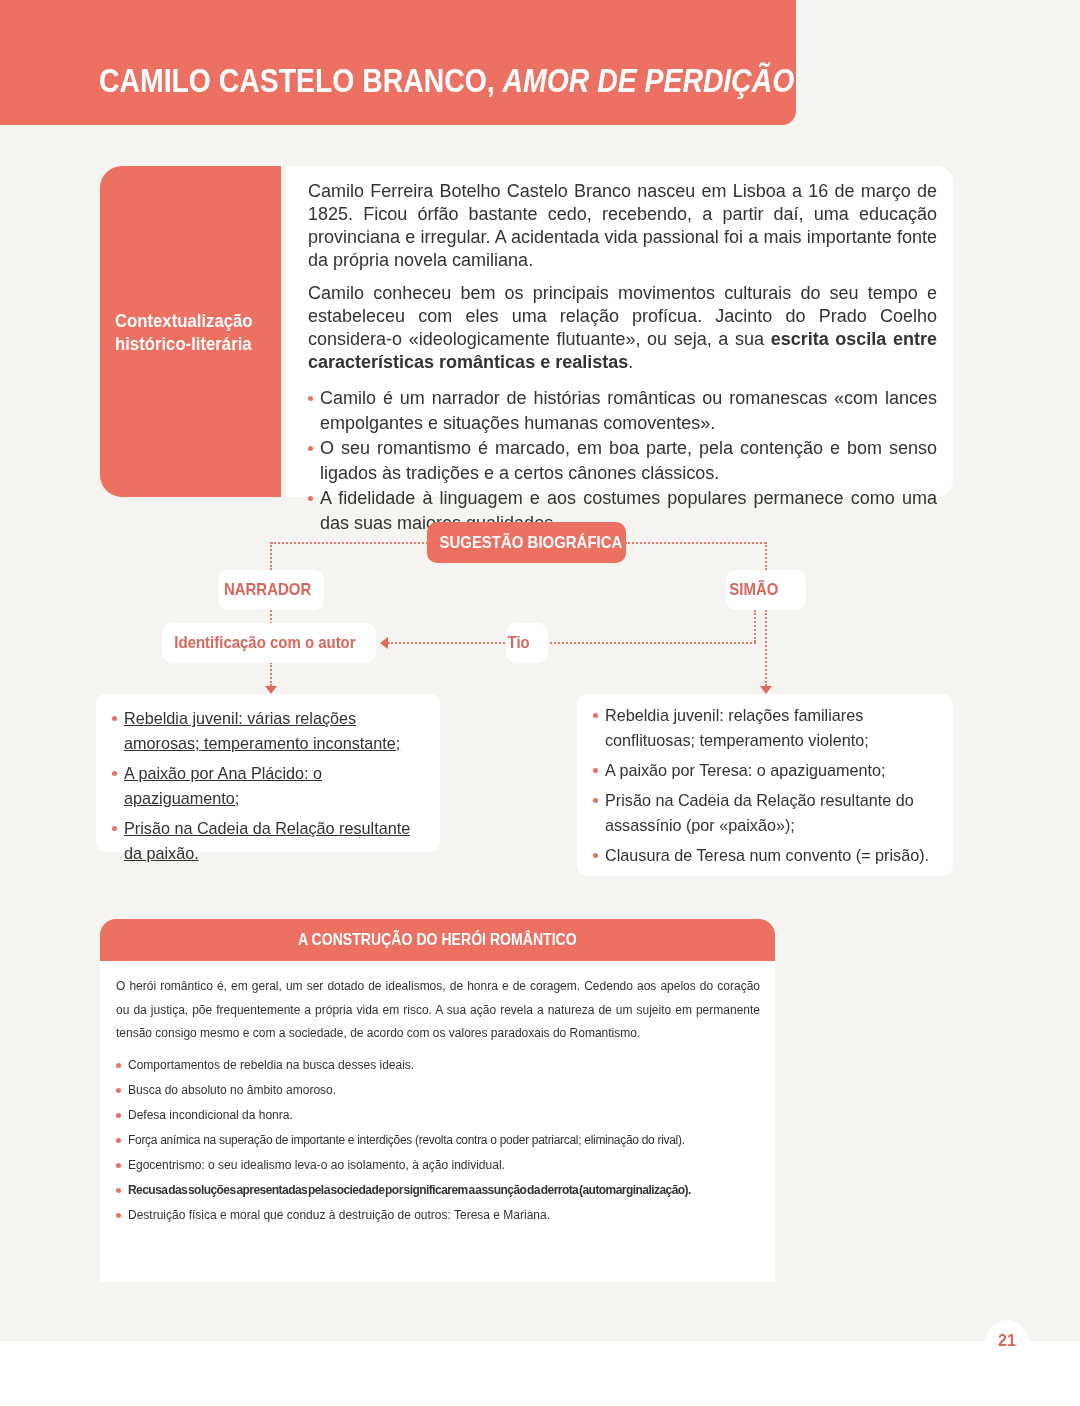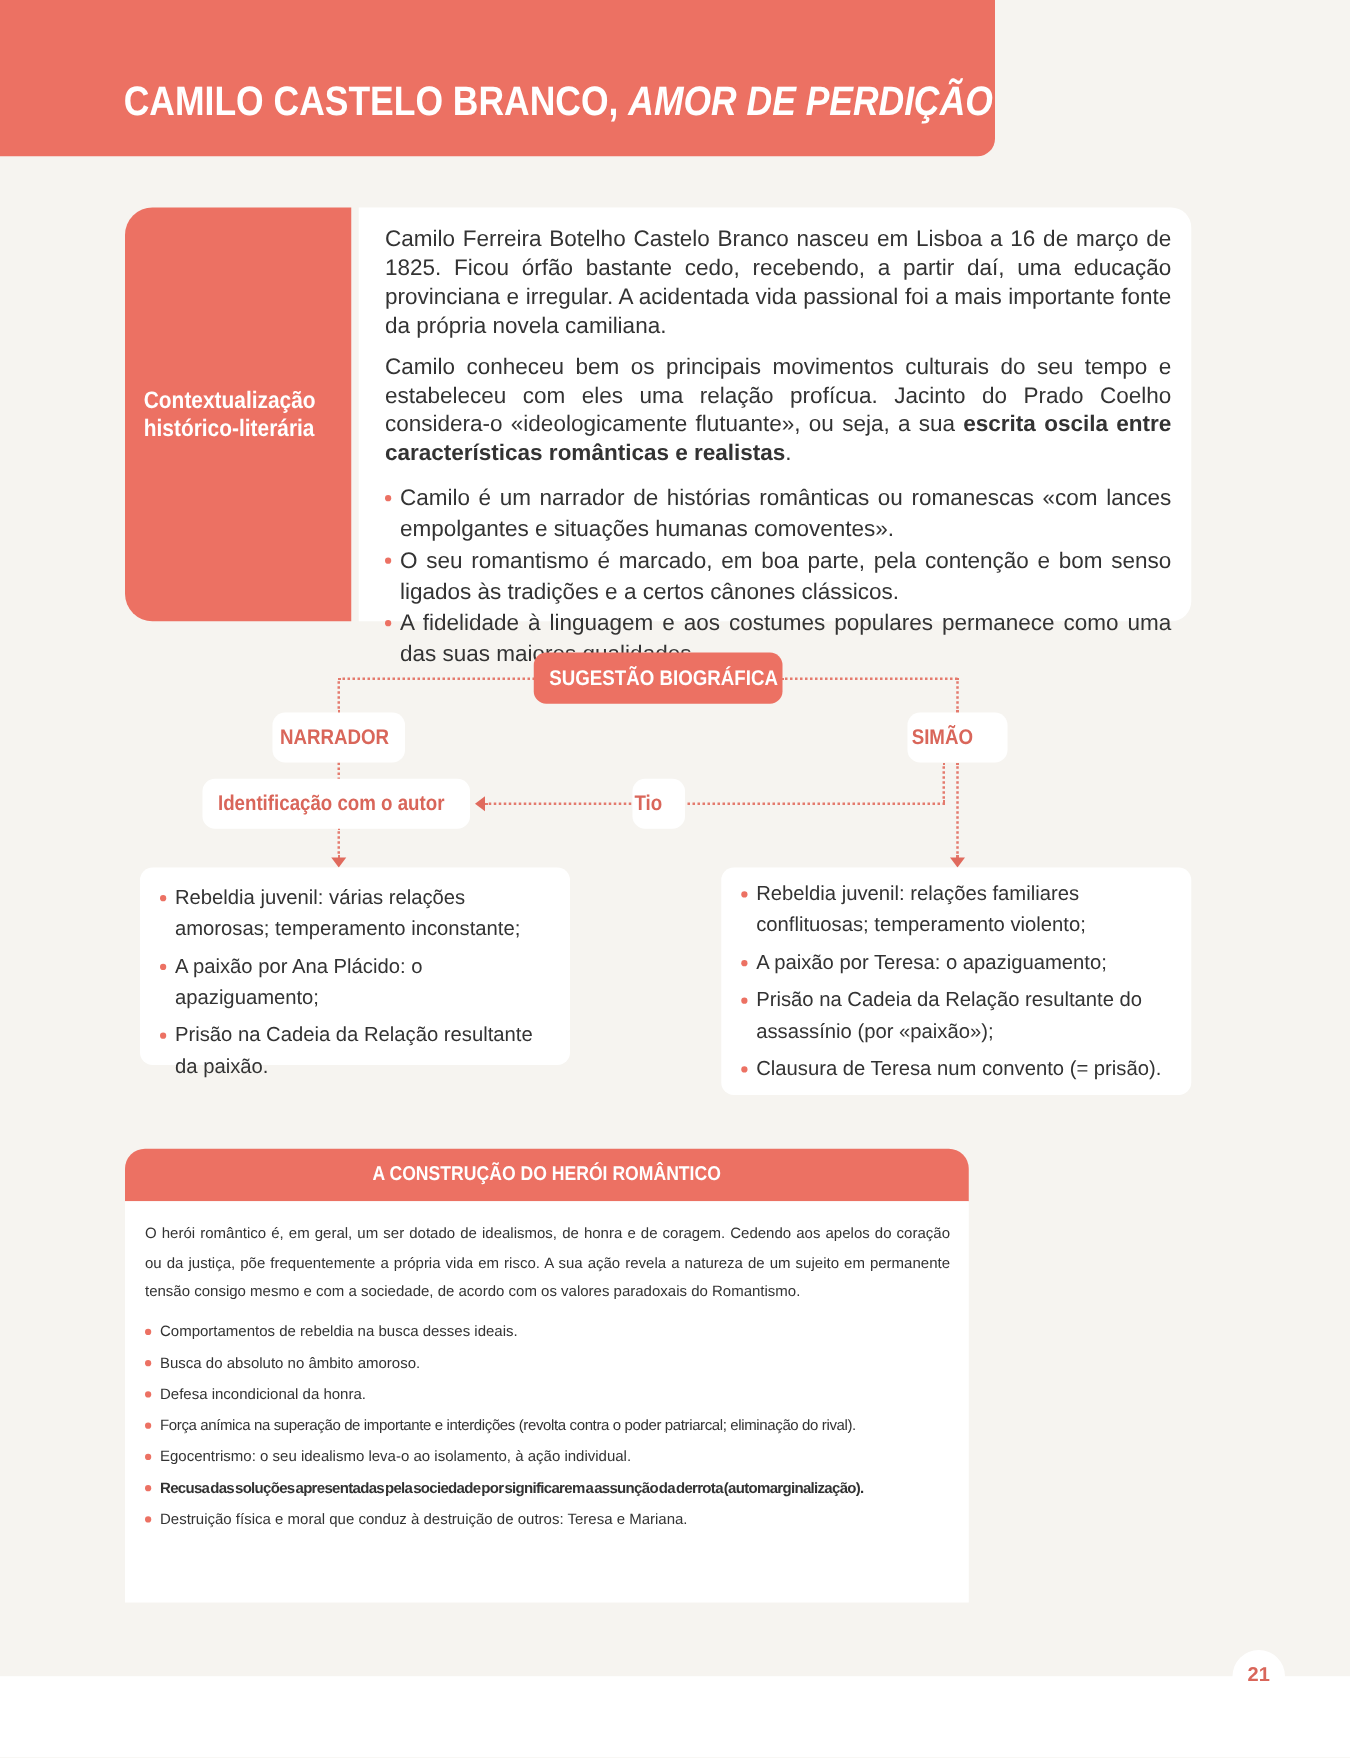--- a/index.html
+++ b/index.html
@@ -129,21 +129,21 @@
 <div class="node" style="left:726px; top:570px; width:80px; height:40px;">
     <span>SIMÃO</span>
   </div>
 <div class="node" style="left:162px; top:623px; width:214px; height:40px;">
     <span>Identificação com o autor</span>
   </div>
 <div class="node" style="left:506px; top:623px; width:42px; height:40px;">
     <span>Tio</span>
   </div>
 
-<div class="list-box" style="left:112px; top:694px; width:344px; height:158px;">
+<div class="list-box" style="left:96px; top:694px; width:344px; height:158px;text-decoration:underline;">
   <ul>
     <li class="bullet">Rebeldia juvenil: várias relações amorosas; temperamento inconstante;</li>
     <li class="bullet">A paixão por Ana Plácido: o apaziguamento;</li>
     <li class="bullet">Prisão na Cadeia da Relação resultante da paixão.</li>
   </ul>
 </div>
 <div class="list-box" style="left:577px; top:694px; width:376px; height:182px; padding-top:9px;">
   <ul>
     <li class="bullet">Rebeldia juvenil: relações familiares conflituosas; temperamento violento;</li>
     <li class="bullet">A paixão por Teresa: o apaziguamento;</li>

